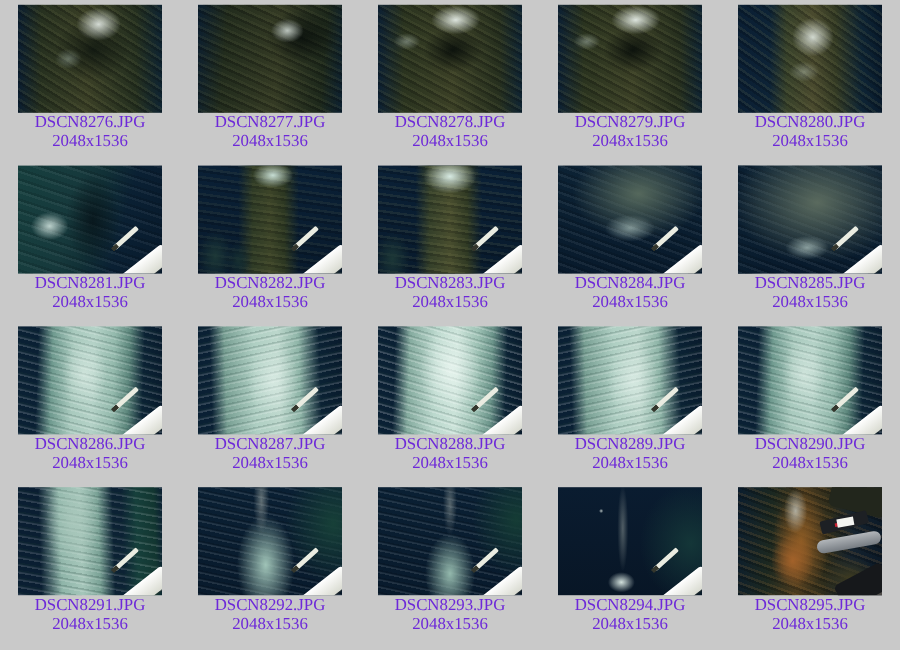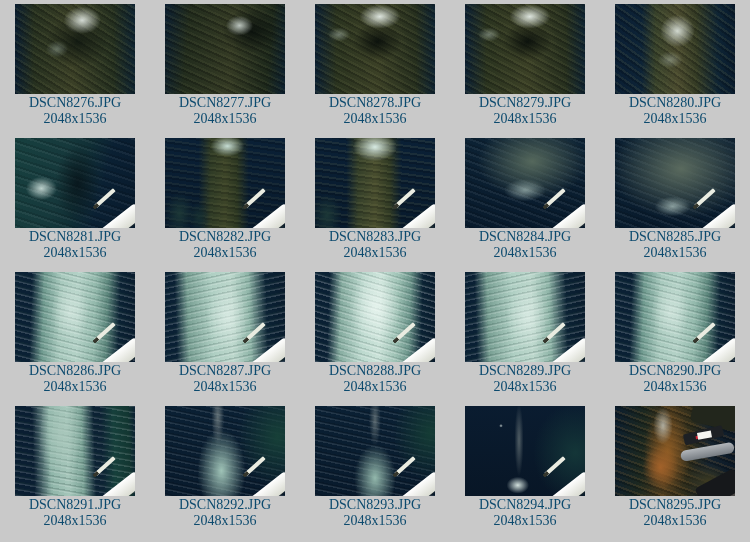--- a/index.html
+++ b/index.html
@@ -21,21 +21,21 @@
     padding-top:4px;box-sizing:border-box;
   }
   .thumb{
     display:block;position:relative;
     width:120px;height:90px;
     overflow:hidden;
     background-color:#081a2c;
     flex:0 0 auto;
   }
   .caption{
-    font-size:14px;line-height:15px;color:#0c4a6e;
+    font-size:14px;line-height:15px;color:#6d28d9;
     text-align:center;margin-top:1px;
     white-space:nowrap;
   }
 
   
 
   
   .t-rock-a{background:
     radial-gradient(30px 22px at 56% 18%, rgba(226,233,227,.92), rgba(226,233,227,0) 62%),
     radial-gradient(16px 12px at 35% 50%, rgba(186,205,196,.40), rgba(186,205,196,0) 70%),

